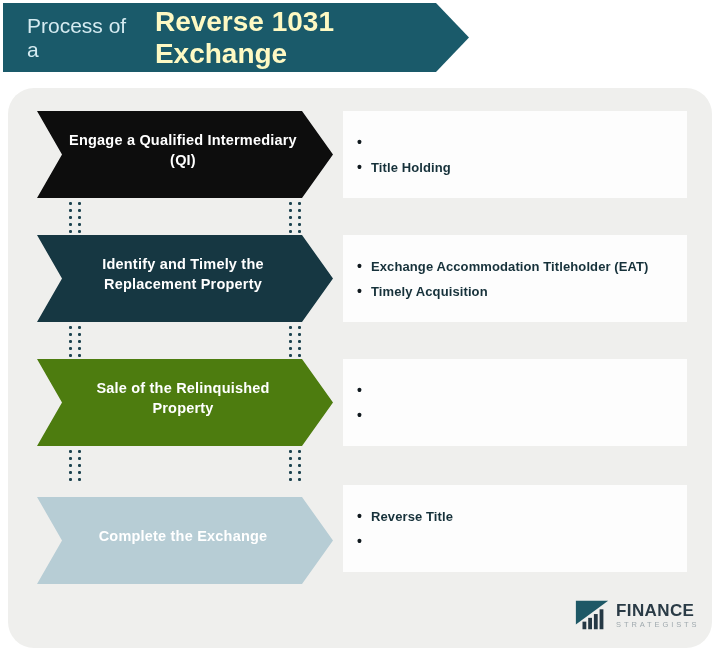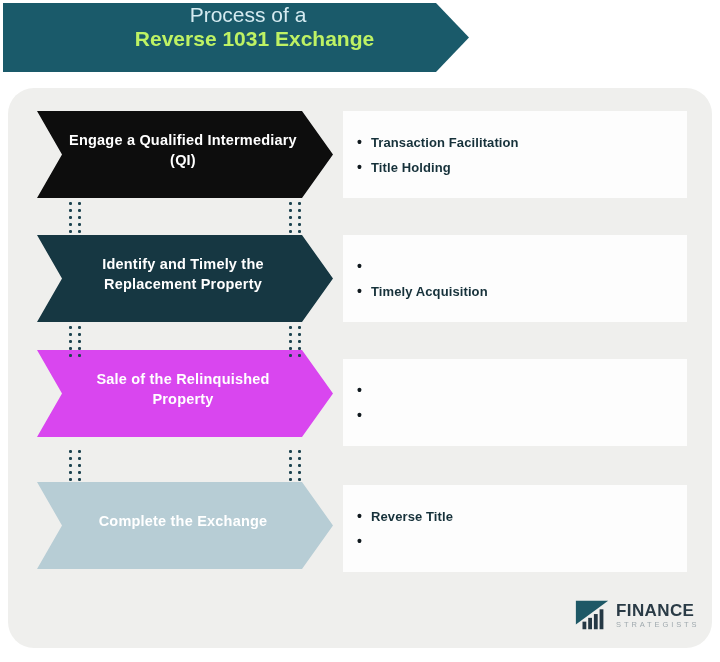--- a/index.html
+++ b/index.html
@@ -6,24 +6,24 @@
   body{
     width:720px;height:662px;background:#ffffff;position:relative;overflow:hidden;
     font-family:"Liberation Sans",sans-serif;
   }
   
   .banner{
     position:absolute;left:3px;top:3px;width:466px;height:69px;
     background:#1a5a6a;
     clip-path:polygon(0 0, calc(100% - 33px) 0, 100% 50%, calc(100% - 33px) 100%, 0 100%);
     display:flex;align-items:center;
-    padding-left:24px;box-sizing:border-box;flex-direction:column;
+    padding-left:24px;box-sizing:border-box;
   }
   .banner .t-prefix{color:#d5ebf1;font-size:21px;font-weight:400;}
-  .banner .t-bold{color:#bef264;font-size:21px;font-weight:700;margin-left:13px;}
+  .banner .t-bold{color:#fef9c3;font-size:28px;font-weight:700;margin-left:13px;}
   
   .panel{
     position:absolute;left:8px;top:88px;width:704px;height:560px;
     background:#efefed;border-radius:26px;
   }
   
   .arrow{
     position:absolute;left:29px;width:296px;height:87px;
     clip-path:polygon(0 0, calc(100% - 31px) 0, 100% 50%, calc(100% - 31px) 100%, 0 100%, 25px 50%);
     display:flex;align-items:center;justify-content:center;
@@ -66,51 +66,51 @@
   <span class="t-bold">Reverse 1031 Exchange</span>
 </div>
 
 <div class="panel">
     <div class="arrow" style="top: 23px; background: rgb(13, 13, 13);">
       <div class="lbl">Engage a Qualified Intermediary (QI)</div>
     </div>
     <div class="detail-box" style="top: 23px;">
       <div class="bullet">
         <span class="dot">•</span>
-        <span>Transaction Facilitation</span>
       </div>
       <div class="bullet">
         <span class="dot">•</span>
         <span>Title Holding</span>
       </div>
     </div>
     <div class="arrow" style="top: 147px; background: rgb(22, 55, 66);">
       <div class="lbl">Identify and Timely the Replacement Property</div>
     </div>
     <div class="detail-box" style="top: 147px;">
       <div class="bullet">
         <span class="dot">•</span>
+        <span>Exchange Accommodation Titleholder (EAT)</span>
       </div>
       <div class="bullet">
         <span class="dot">•</span>
         <span>Timely Acquisition</span>
       </div>
     </div>
-    <div class="arrow" style="top: 262px; background: #d946ef;">
+    <div class="arrow" style="top: 271px; background: #4d7c0f;">
       <div class="lbl">Sale of the Relinquished Property</div>
     </div>
     <div class="detail-box" style="top: 271px;">
       <div class="bullet">
         <span class="dot">•</span>
       </div>
       <div class="bullet">
         <span class="dot">•</span>
       </div>
     </div>
-    <div class="arrow" style="top: 394px; background: rgb(183, 205, 213);">
+    <div class="arrow" style="top: 409px; background: rgb(183, 205, 213);">
       <div class="lbl">Complete the Exchange</div>
     </div>
     <div class="detail-box" style="top: 397px;">
       <div class="bullet">
         <span class="dot">•</span>
         <span>Reverse Title</span>
       </div>
       <div class="bullet">
         <span class="dot">•</span>
       </div>

